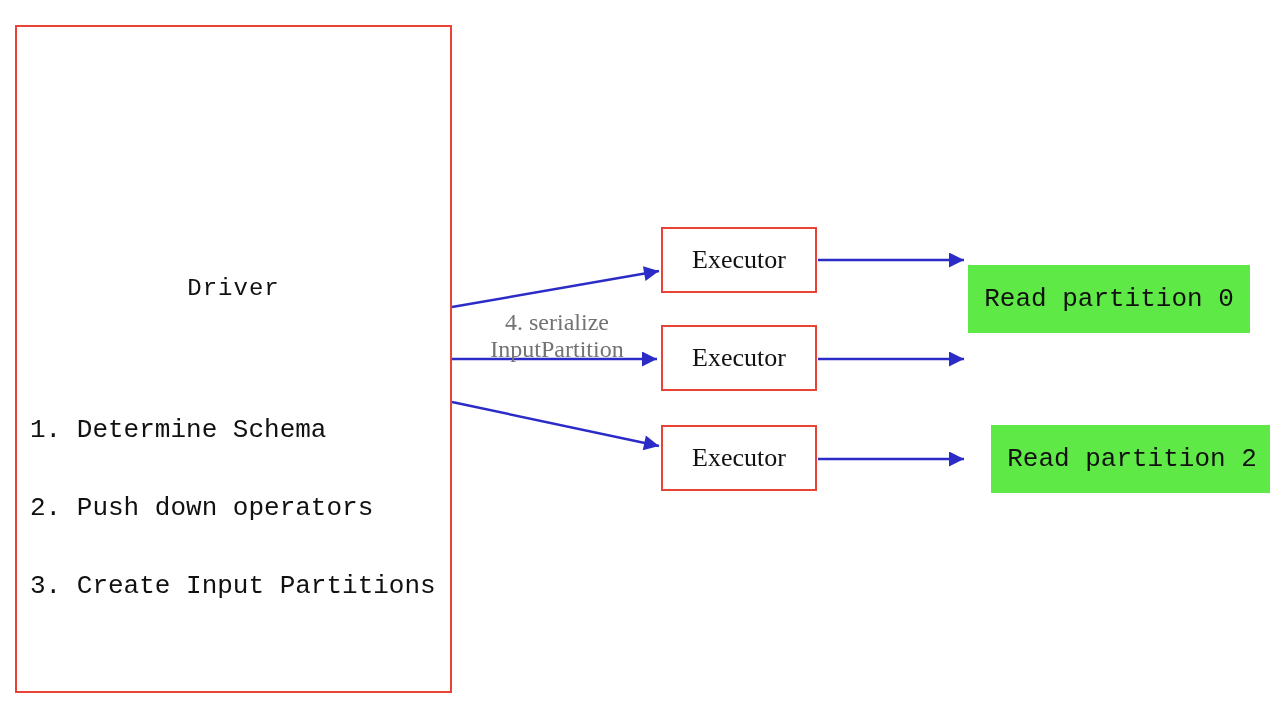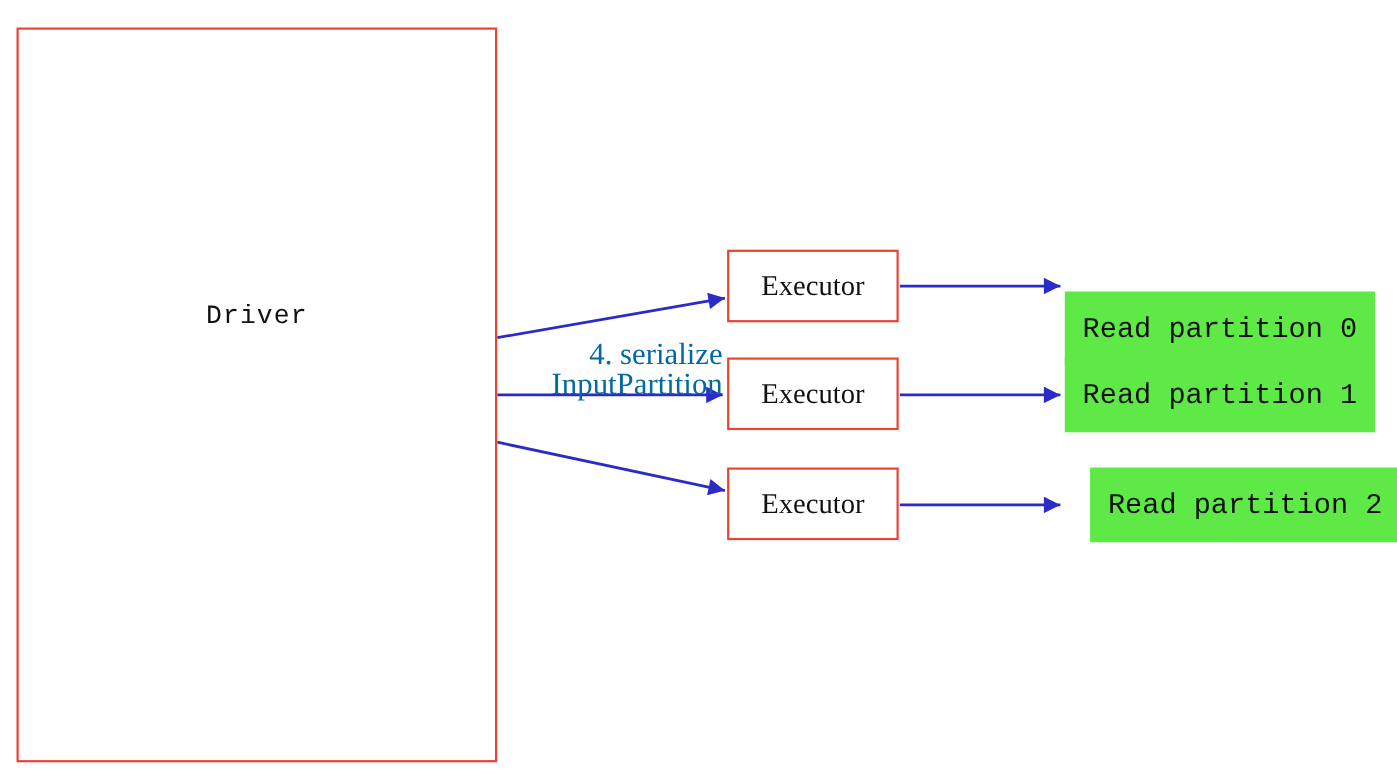--- a/index.html
+++ b/index.html
@@ -70,25 +70,25 @@
     align-items: center;
     justify-content: center;
     font-size: 26px;
   }
   .part-1 { top: 225px; margin-top: 40px; }
   .part-2 { top: 325px; }
   .part-3 { top: 425px; margin-left: 23px; }
   .edge-label {
     position: absolute;
     font-family: "Liberation Serif", serif;
-    font-size: 28px;
+    font-size: 24px;
     line-height: 27px;
-    text-align: right;
+    text-align: center;
     white-space: pre-line;
-    color: #0369a1;
+    color: #737373;
   }
   .label-serialize { left: 457px; top: 309px; width: 200px; }
   .label-reader    { left: 820px; top: 305px; width: 140px; }
 </style>
 </head>
 <body>
 
 <div class="canvas">
 
   <svg class="arrows-layer" width="1270" height="710" viewBox="0 0 1270 710" xmlns="http://www.w3.org/2000/svg">
@@ -100,38 +100,40 @@
     <line x1="452" y1="307" x2="659" y2="271" style="stroke:var(--arrow)" stroke-width="2.5" marker-end="url(#arrowhead)"></line>
     <line x1="452" y1="359" x2="657" y2="359" style="stroke:var(--arrow)" stroke-width="2.5" marker-end="url(#arrowhead)"></line>
     <line x1="452" y1="402" x2="659" y2="446" style="stroke:var(--arrow)" stroke-width="2.5" marker-end="url(#arrowhead)"></line>
     <line x1="818" y1="260" x2="964" y2="260" style="stroke:var(--arrow)" stroke-width="2.5" marker-end="url(#arrowhead)"></line>
     <line x1="818" y1="359" x2="964" y2="359" style="stroke:var(--arrow)" stroke-width="2.5" marker-end="url(#arrowhead)"></line>
     <line x1="818" y1="459" x2="964" y2="459" style="stroke:var(--arrow)" stroke-width="2.5" marker-end="url(#arrowhead)"></line>
   </svg>
 
   <div class="node driver-box">
     <div class="driver-title">Driver</div>
+    <div class="driver-steps">
+      <div>1. Determine Schema</div>
+      <div>2. Push down operators</div>
+      <div>3. Create Input Partitions</div>
+    </div>
   </div>
 
   <div class="node executor-box exec-1">
     <span>Executor</span>
   </div>
   <div class="node executor-box exec-2">
     <span>Executor</span>
   </div>
   <div class="node executor-box exec-3">
     <span>Executor</span>
   </div>
 
   <div class="partition-box part-1">
     <span>Read partition 0</span>
   </div>
-  <div class="partition-box part-2">
-    <span>Read partition 1</span>
-  </div>
   <div class="partition-box part-3">
     <span>Read partition 2</span>
   </div>
 
   <div class="edge-label label-serialize">4. serialize
 InputPartition</div>
 
 </div>
 
 </body></html>

